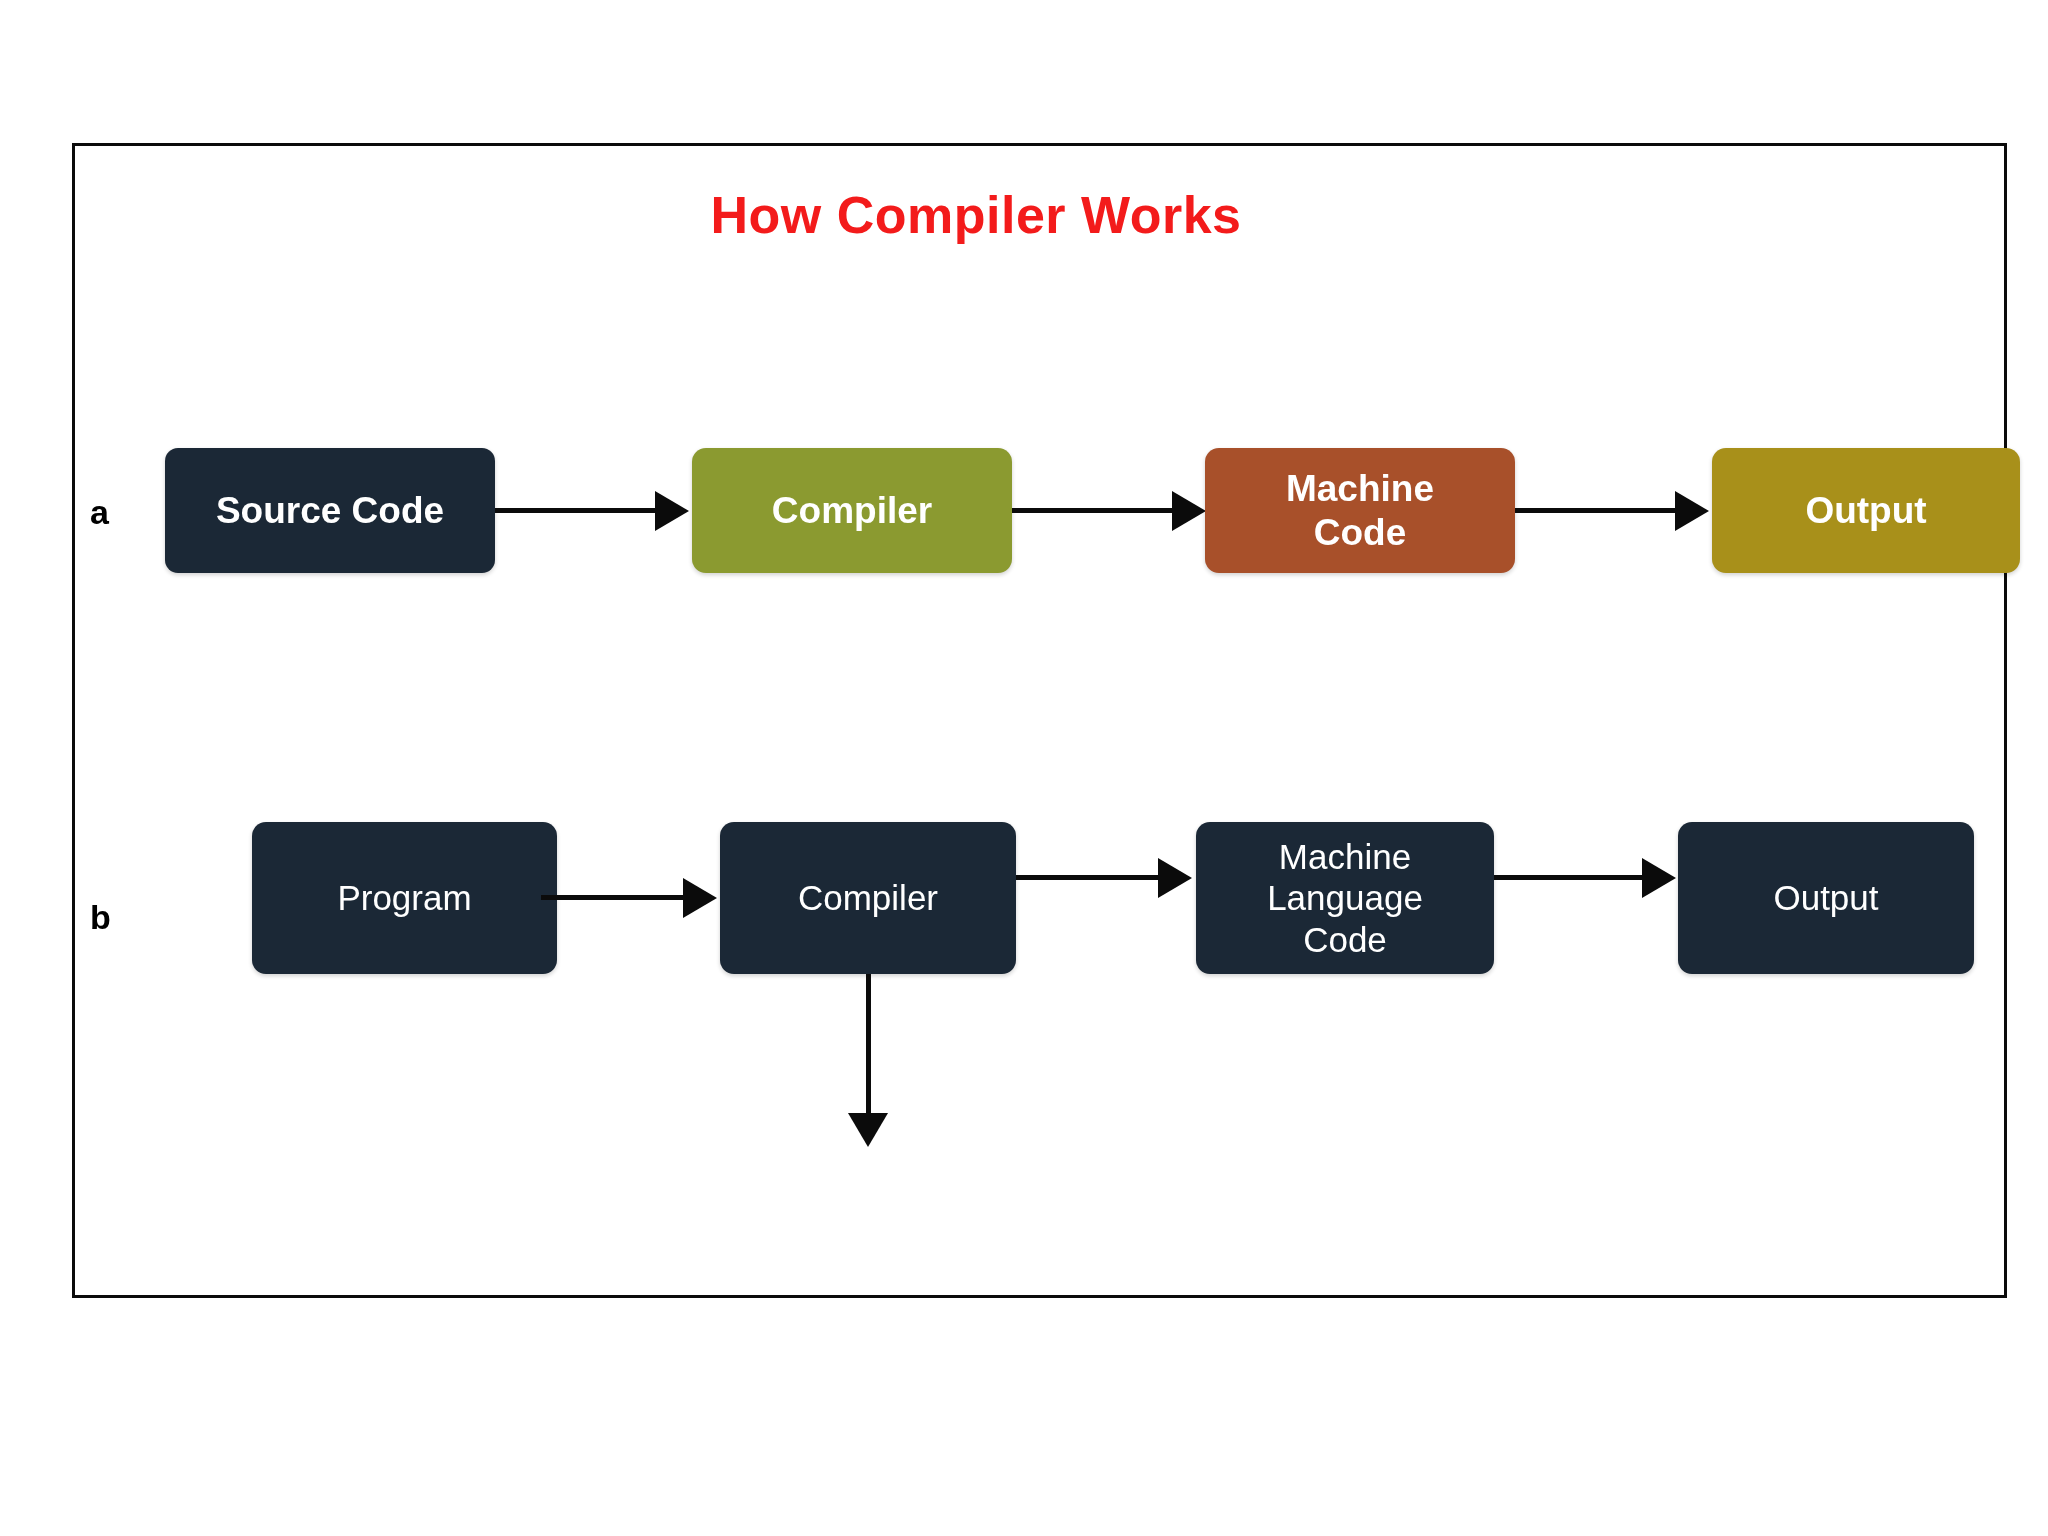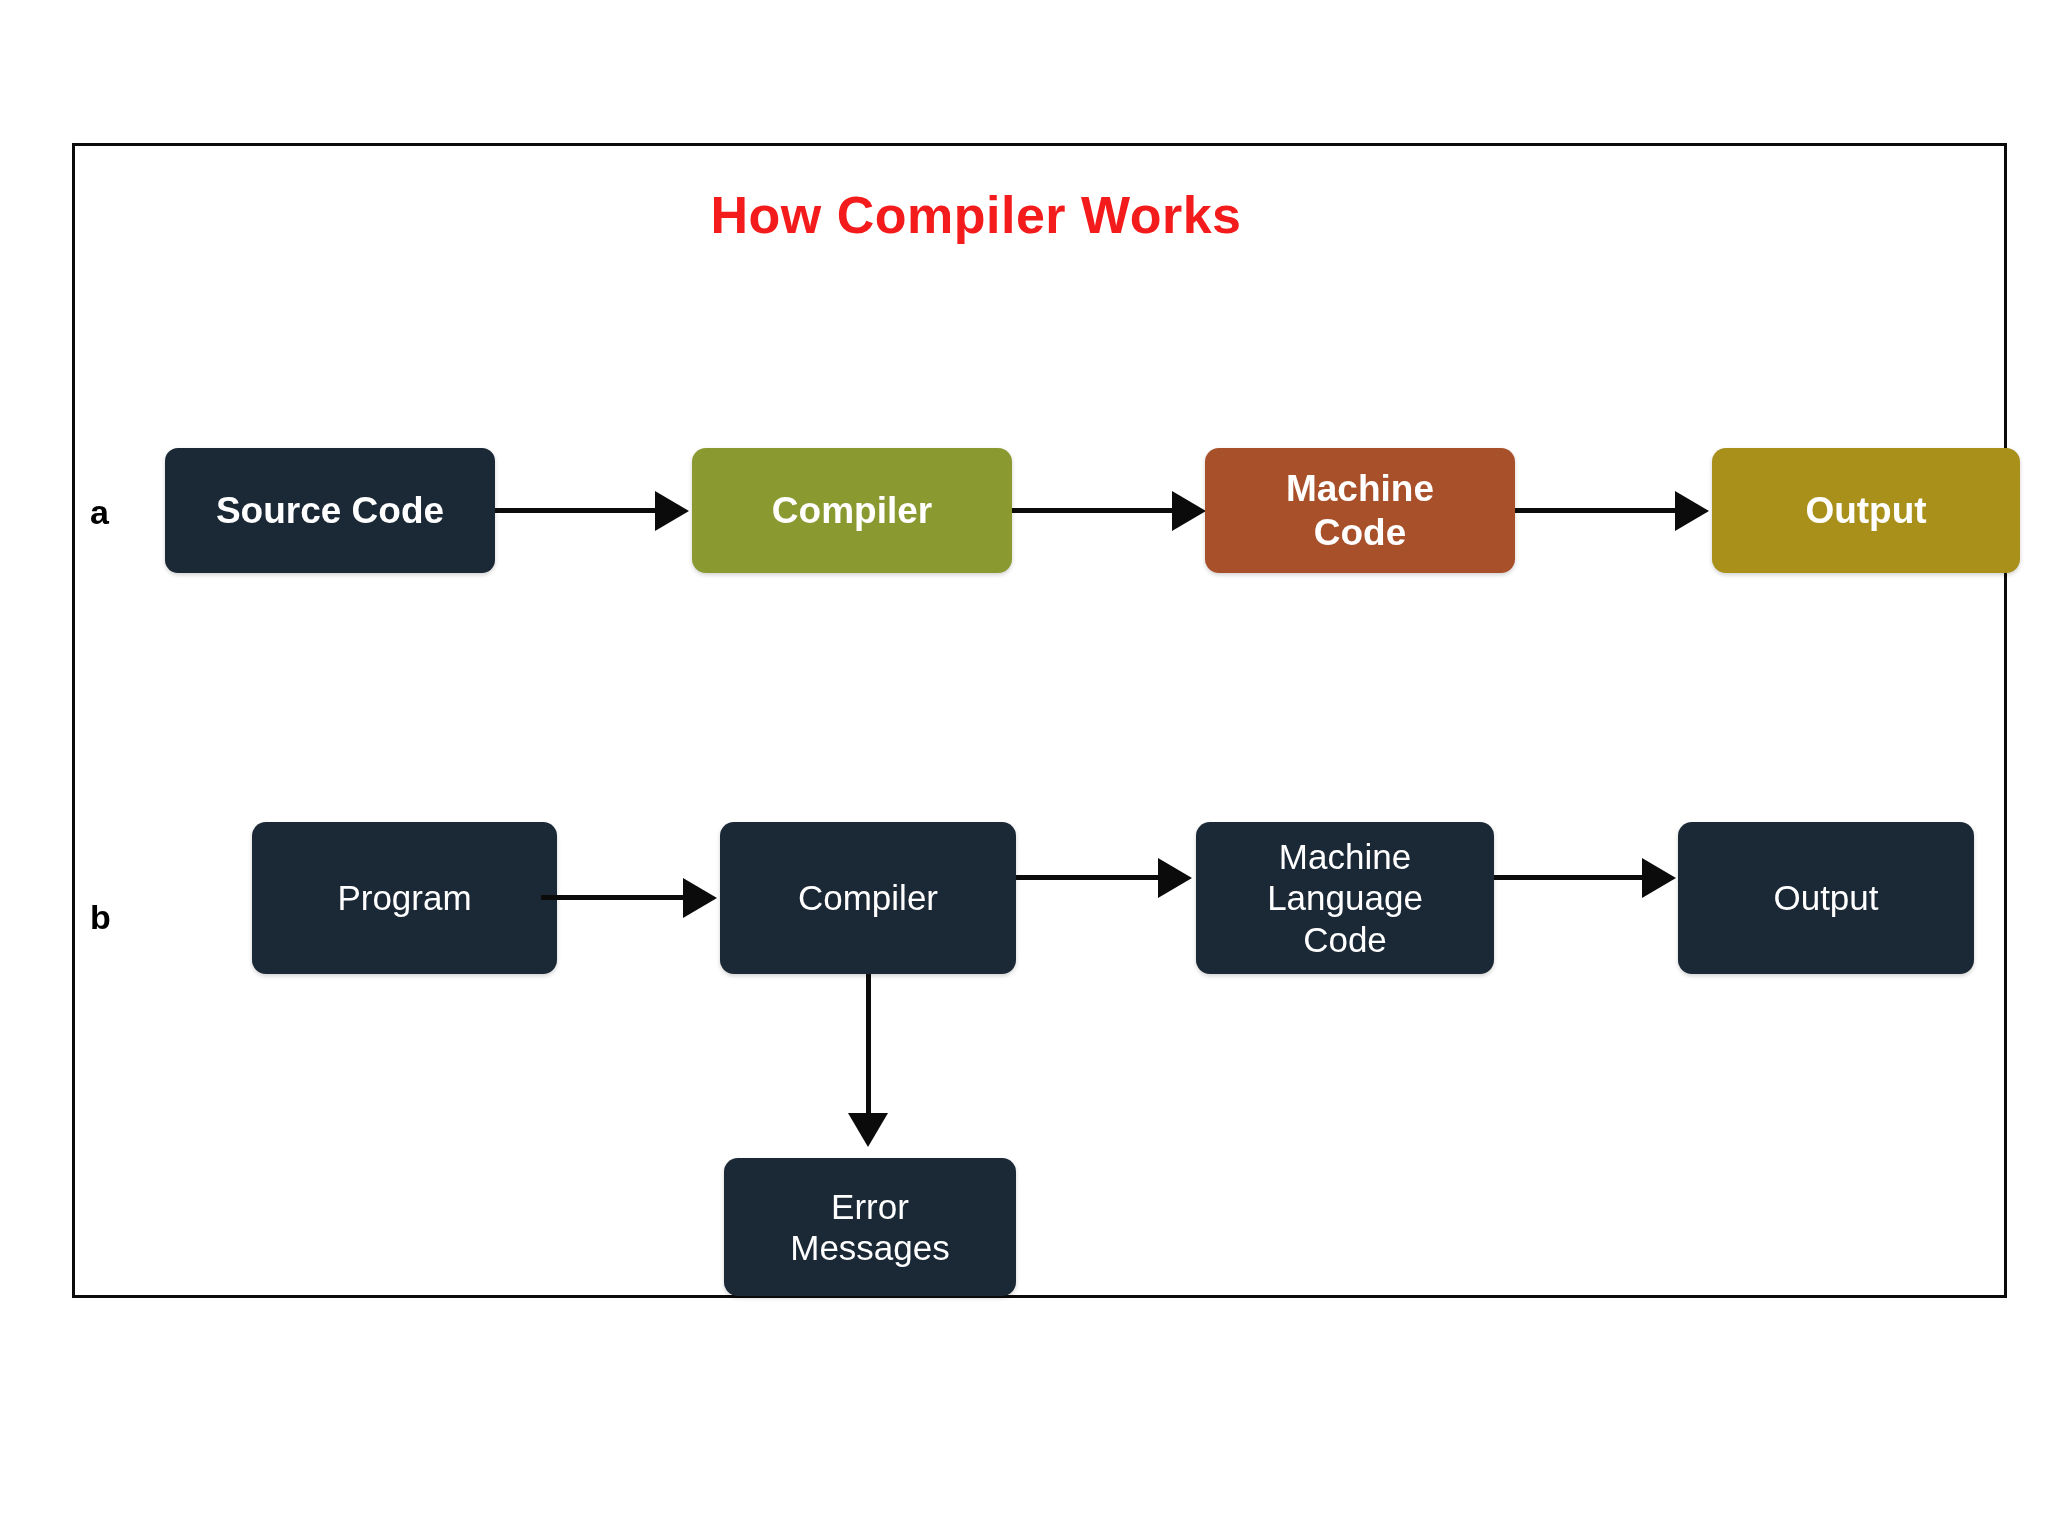--- a/index.html
+++ b/index.html
@@ -149,16 +149,14 @@
 Code</div>
 
   <div class="conn" style="left:1494px; top:875px; width:158px;"></div>
   <div class="arrowhead" style="left:1642px; top:858px;"></div>
 
   <div class="node b-row" style="left:1678px; top:822px; width:296px; height:152px; background:#1b2836;">Output</div>
 
   <div class="conn-v" style="left:866px; top:974px; height:145px;"></div>
   <div class="arrowhead-down" style="left:848px; top:1113px;"></div>
 
-  <div class="node b-row" style="left:724px; top:1158px; width:292px; height:138px; background:#1b2836;">Error
-Messages</div>
 
 </div>
 
 </body></html>

